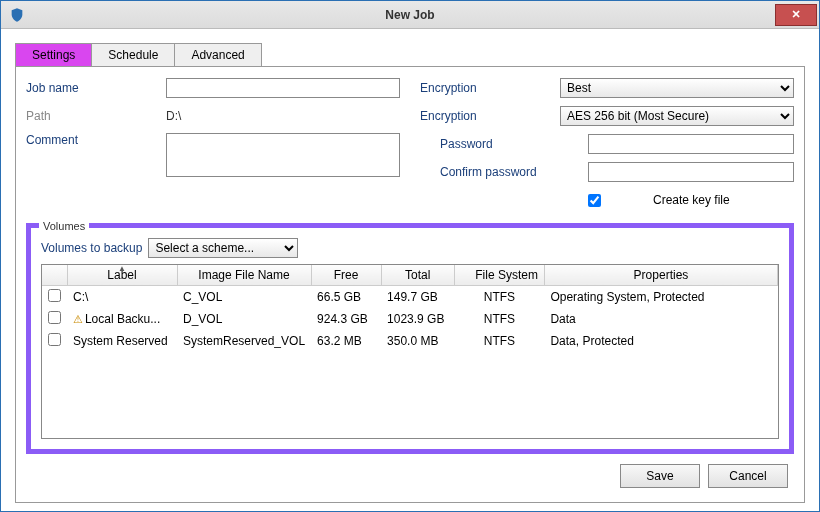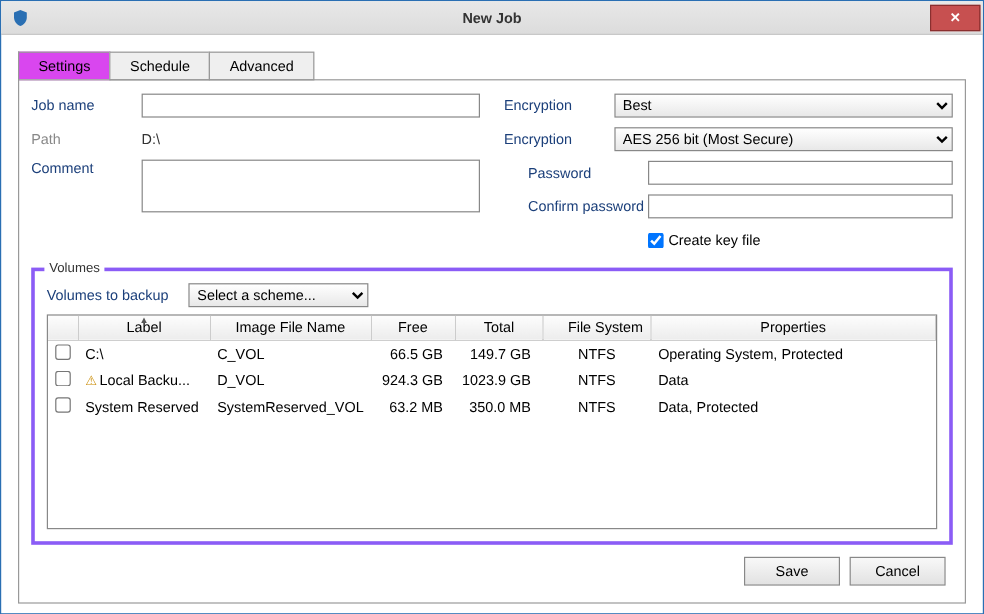--- a/index.html
+++ b/index.html
@@ -10,41 +10,41 @@
   .titlebar .title { position: absolute; left: 0; right: 0; text-align: center; color: #333; pointer-events:none; }
   .titlebar .close { width: 42px; height: 22px; margin-left: auto; margin-right: 2px; background: #c75050; border: 1px solid #8a2f2f; display:flex; align-items:center; justify-content:center; color:#fff; font-family: Arial; font-size:11px; }
   .content { flex: 1; padding: 14px 14px 8px 14px; display:flex; flex-direction:column; }
   .tabs { display:flex; gap:0; margin-bottom:-1px; }
   .tab { padding: 4px 16px; border:1px solid #999; background:#efefef; border-bottom:1px solid #999; cursor:default; }
   .tab.active { background:#d946ef; border-bottom:1px solid #fff; }
   .tab + .tab { margin-left:-1px; }
   .panel { border:1px solid #999; flex:1; padding:10px; display:flex; flex-direction:column; }
   .form-top { display:flex; gap:20px; }
   .col { flex:1; }
-  .row { display:flex; align-items:center; margin-bottom:6px; min-height:22px; }
+  .row { display:flex; align-items:center; margin-bottom:6px; min-height:22px;gap:48px; }
   .row label { width:92px; color:#1b3f7a; }
   .row label.sub { padding-left:20px; width:120px; }
   .row .gray { color:#888; }
   .row input[type=text], .row input[type=password] { flex:1; height:20px; border:1px solid #888; padding:0 4px; background:#fff; }
   .row textarea { flex:1; height:44px; border:1px solid #888; resize:none; background:#fff; }
   .row .val { color:#333; }
   select { height:20px; border:1px solid #888; background:linear-gradient(#fff,#e8e8e8); padding:0 2px; font-size:12px; }
   .sel-wide { flex:1; }
   .btn { height:22px; border:1px solid #888; background:linear-gradient(#f8f8f8,#e2e2e2); padding:0 10px; cursor:default; }
-  .fieldset { border:3px solid #8b5cf6; margin-top:6px; flex:1; display:flex; flex-direction:column; padding:0; position:relative;}
+  .fieldset { border:5px solid #8b5cf6; margin-top:6px; flex:1; display:flex; flex-direction:column; padding:0; position:relative;}
   .legend { position:absolute; top:-8px; left:8px; background:#fff; padding:0 4px; color:#333; font-size:11px;}
-  .scheme-row { display:flex; align-items:center; gap:17px; padding:10px 10px 6px 10px; }
+  .scheme-row { display:flex; align-items:center; gap:6px; padding:10px 10px 6px 10px; }
   .scheme-row span { color:#1b3f7a; }
   .grid-wrap { flex:1; margin:0 10px 10px 10px; border:1px solid #888; background:#fff; overflow:auto; }
   table { width:100%; border-collapse:collapse; }
   thead th { background:linear-gradient(#fdfdfd,#ececec); border:1px solid #ccc; border-top:none; padding:3px 6px; font-weight:normal; text-align:left; position:relative;}
   thead th:first-child { border-left:none; width:24px; }
   thead th .sort { font-size:8px; position:absolute; left:50%; top:-1px; transform:translateX(-50%); color:#555;}
   tbody td { padding:3px 6px; white-space:nowrap; }
-  tbody td.num { text-align:right; padding-right:10px;}
+  tbody td.num { padding-right:10px;}
   tbody td.cb { text-align:center; width:24px; }
   tbody td .warn { color:#c98a00; font-size:11px; margin-right:2px; }
   .footer { display:flex; justify-content:flex-end; gap:8px; padding:10px 6px 4px 0; }
   .footer .btn { width:80px; height:24px; }
   input[type=checkbox]{ width:13px; height:13px; margin:0; }
 </style>
 </head>
 <body>
 
 <div class="window">

